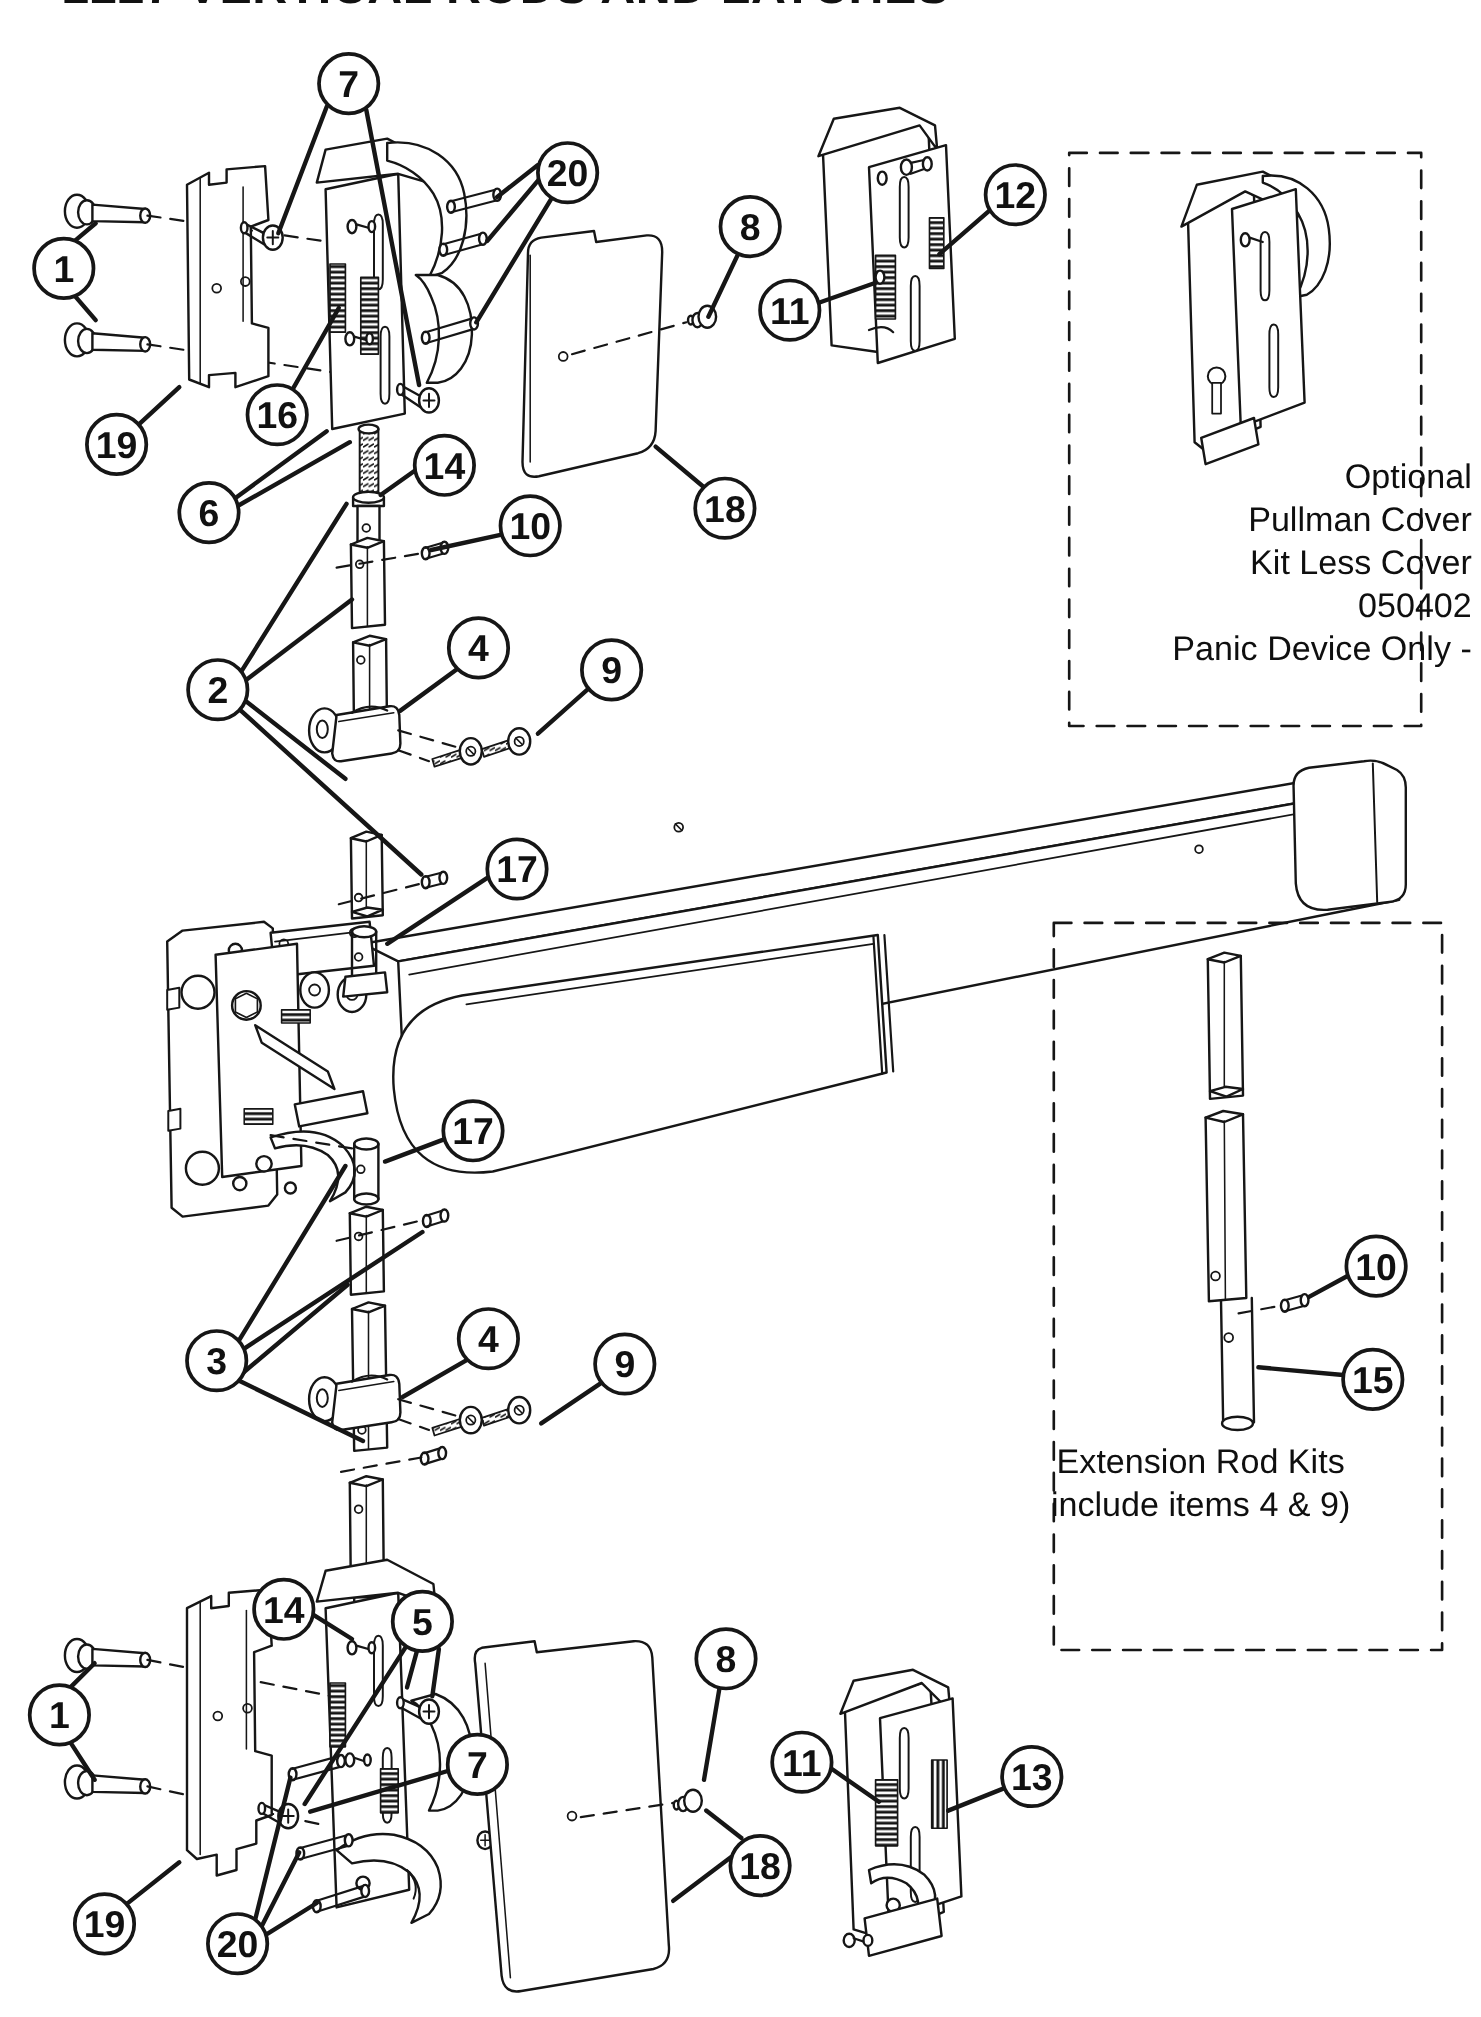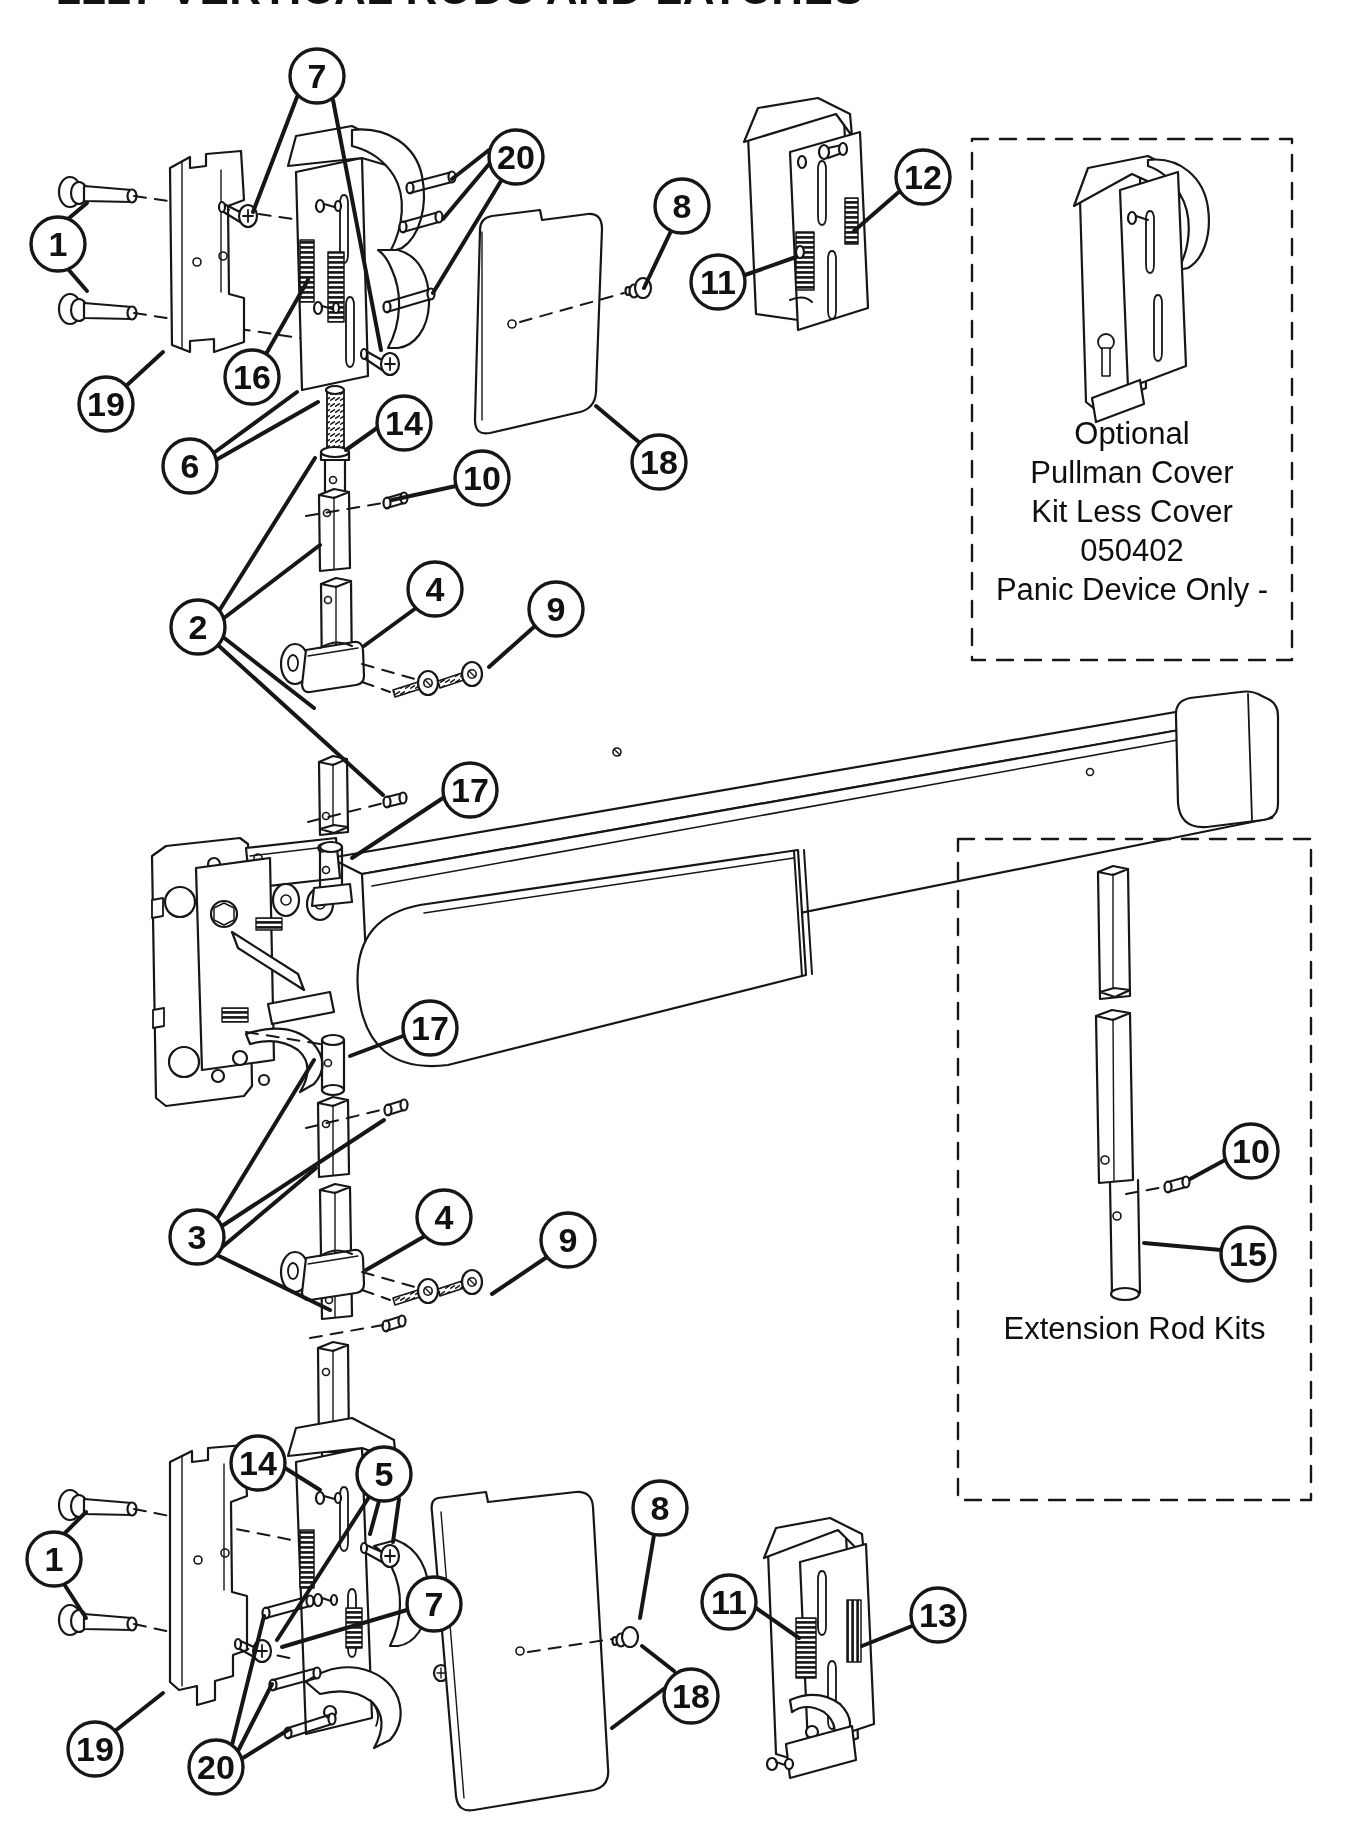--- a/index.html
+++ b/index.html
@@ -561,24 +561,25 @@
           <text x="729" y="1602" text-anchor="middle" dy="0.36em" font-family="&quot;Liberation Sans&quot;, sans-serif" font-size="34px" font-weight="bold" fill="#111">11</text>
         </g>
         <g>
           <line stroke="#161616" stroke-width="4" fill="none" stroke-linecap="round" stroke-linejoin="round" x1="912" y1="1626" x2="862" y2="1646"></line>
           <circle stroke="#161616" stroke-width="3.4" fill="#fff" stroke-linecap="round" stroke-linejoin="round" cx="938" cy="1615" r="27"></circle>
           <text x="938" y="1615" text-anchor="middle" dy="0.36em" font-family="&quot;Liberation Sans&quot;, sans-serif" font-size="34px" font-weight="bold" fill="#111">13</text>
         </g>
       </g>
     </svg>
 
-  <div class="boxtext" style="left:974px;top:414px;width:316px;">
+  <div class="boxtext" style="left:1022px;top:414px;width:316px;text-align:right;">
     <div>Optional</div>
     <div>Pullman Cover</div>
     <div>Kit Less Cover</div>
     <div>050402</div>
     <div>Panic Device Only -</div>
   </div>
 
-  <div class="boxtext" style="left:960px;top:1309px;width:349px;">
+  <div class="boxtext" style="left:917px;top:1309px;width:349px;">
     <div>Extension Rod Kits</div>
+    <div>include items 4 &amp; 9)</div>
   </div>
 </div>
 
 </body></html>

